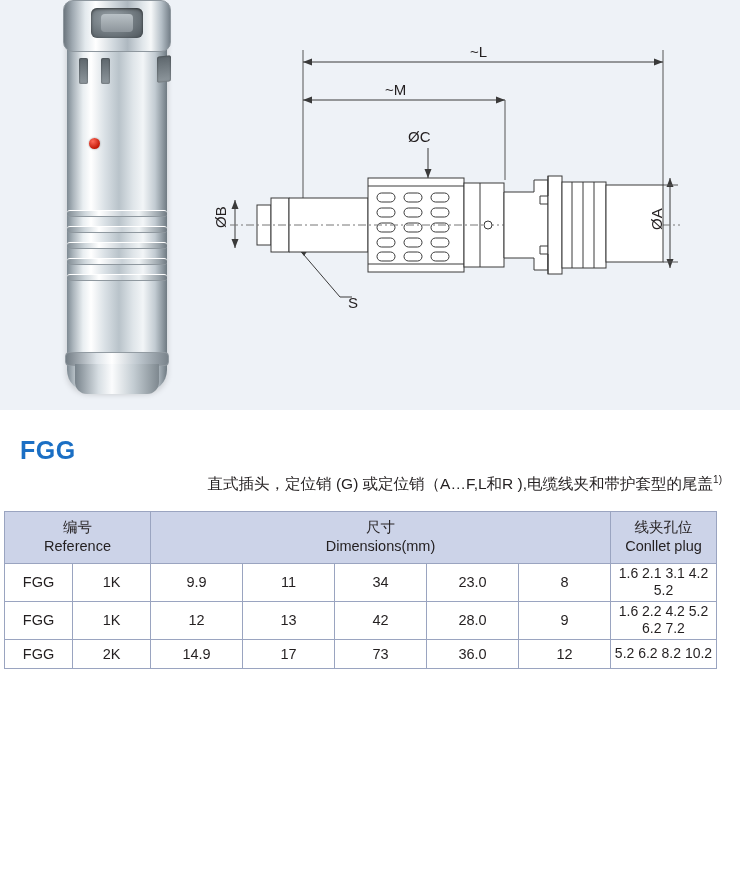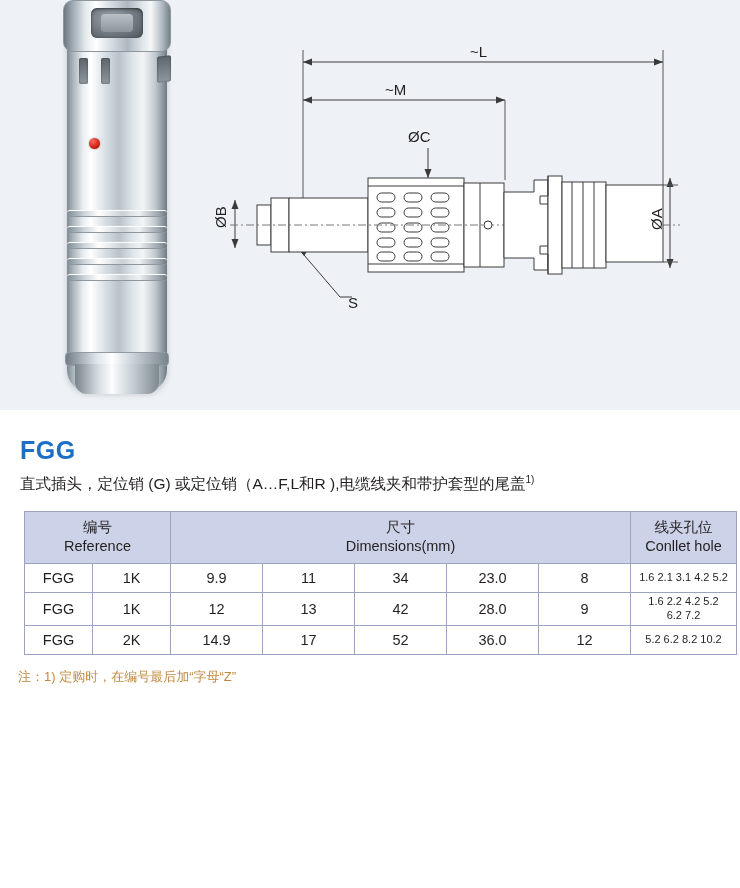--- a/index.html
+++ b/index.html
@@ -128,39 +128,40 @@
     font-size: 25px;
     font-weight: bold;
     letter-spacing: .5px;
     margin: 8px 0 8px 2px;
   }
   .desc p {
     margin: 0 0 1px 2px;
     font-size: 15.5px;
     line-height: 1.45;
     color: #231f20;
+    text-align: right;
   }
   .sup { font-size: 10px; vertical-align: super; }
 
   
-  .table-wrap { padding: 14px 14px 0 24px; }
+  .table-wrap { padding: 14px 14px 0 4px; }
   table {
     border-collapse: collapse;
     width: 712px;
     table-layout: fixed;
     font-size: 14px;
   }
   table, th, td { border: 1px solid #9aa4c0; }
   th, td { text-align: center; vertical-align: middle; color: #231f20; font-weight: normal; }
   thead th { background: #ccd3e8; }
   .hdr-top th { height: 52px; line-height: 1.35; font-size: 14.5px; }
   .hdr-sub th { height: 46px; line-height: 1.3; font-size: 14.5px; }
   tbody td { height: 29px; background: #ffffff; font-size: 14.5px; }
   tbody tr.tall td { height: 33px; }
-  .b-cell { font-size: 11px; line-height: 1.25; }
+  .b-cell { font-size: 14px; line-height: 1.25; }
 
   .note {
     padding: 12px 16px 0 18px;
     color: #c08a3e;
     font-size: 13px;
     line-height: 1.5;
   }
   .note div { margin: 0; }
 </style>
 </head>
@@ -295,21 +296,21 @@
         <th colspan="2">
           <div>编号</div>
           <div>Reference</div>
         </th>
         <th colspan="5">
           <div>尺寸</div>
           <div>Dimensions(mm)</div>
         </th>
         <th>
           <div>线夹孔位</div>
-          <div>Conllet hole</div>
+          <div>Conllet plug</div>
         </th>
       </tr>
     </thead>
     <tbody>
       <tr>
         <td>FGG</td>
         <td>1K</td>
         <td>9.9</td>
         <td>11</td>
         <td>34</td>
@@ -326,24 +327,23 @@
         <td>28.0</td>
         <td>9</td>
         <td class="b-cell" style="white-space:pre-line">1.6  2.2  4.2  5.2
 6.2  7.2</td>
       </tr>
       <tr>
         <td>FGG</td>
         <td>2K</td>
         <td>14.9</td>
         <td>17</td>
-        <td>52</td>
+        <td>73</td>
         <td>36.0</td>
         <td>12</td>
         <td class="b-cell">5.2  6.2  8.2  10.2</td>
       </tr>
     </tbody>
   </table>
 </div>
 
 <div class="note">
-  <div>注：1) 定购时，在编号最后加“字母“Z”</div>
 </div>
 
 </body></html>

